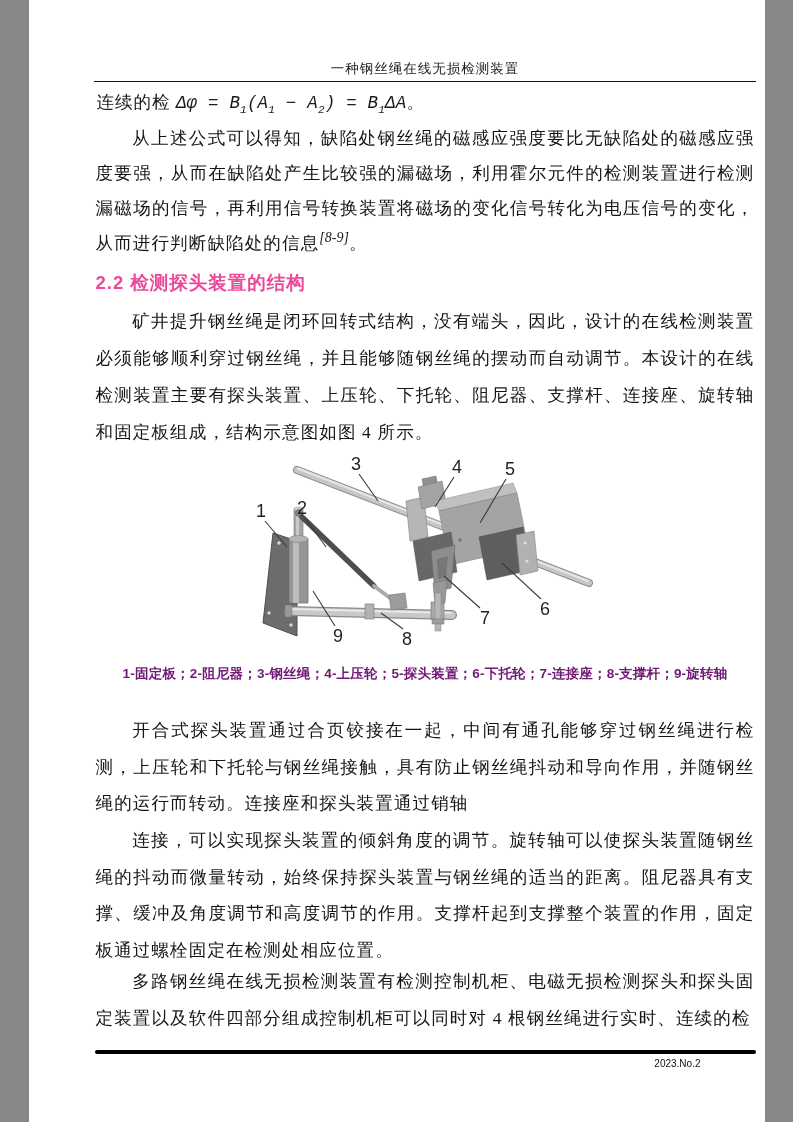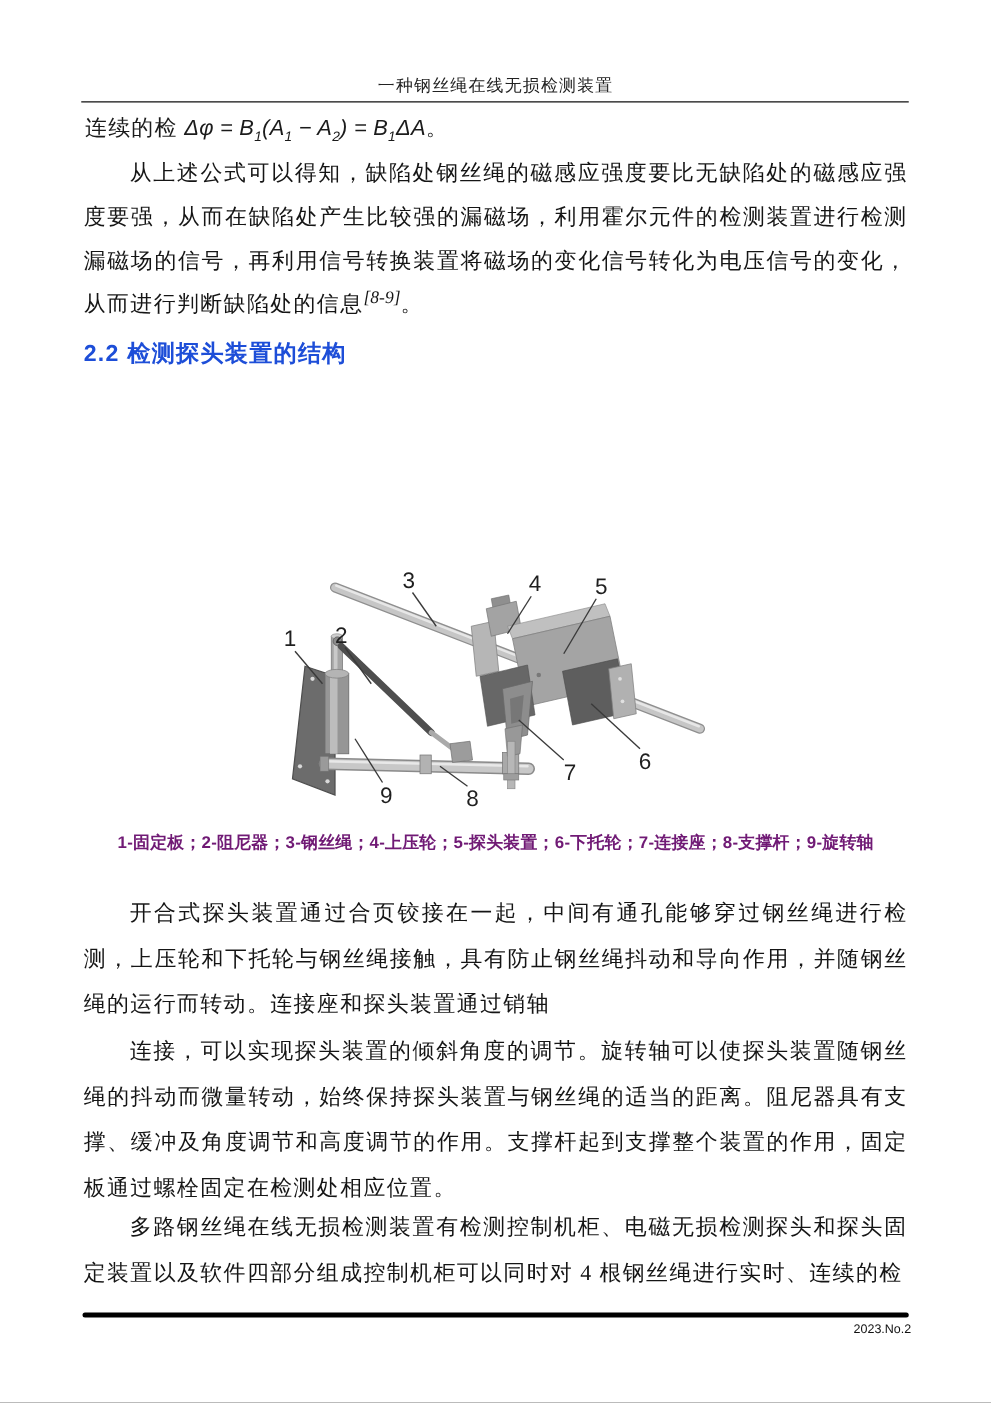--- a/index.html
+++ b/index.html
@@ -1,54 +1,54 @@
 <!DOCTYPE html>
 <html><head>
 <meta charset="utf-8">
 <style>
   html,body{margin:0;padding:0;background:#888;}
   .page{
-    position:relative;width:793px;height:1122px;background:#ffffff;
+    position:relative;width:736px;height:1122px;background:#ffffff;
     margin:0 auto;overflow:hidden;
     font-family:"Liberation Serif","DejaVu Serif",serif;
     color:#1b1b1b;
   }
   .running-title{
     position:absolute;top:60px;left:67px;width:659px;
     text-align:center;font-size:13.5px;letter-spacing:1px;color:#222;
   }
   .header-rule{
     position:absolute;top:81px;left:65px;width:662px;height:0;
     border-top:1.6px solid #111;
   }
   .formula-line{
     position:absolute;top:90px;left:68px;width:658px;
     font-size:17.5px;letter-spacing:1px;
   }
   .formula-math{
-    font-family:Liberation Sans, sans-serif;
+    font-family:Liberation Mono, monospace;
     font-style:italic;letter-spacing:0.2px;
   }
   .formula-math sub{font-size:11px;font-style:italic;}
   .para{
     position:absolute;left:67px;width:659px;
     font-size:17.5px;line-height:35px;letter-spacing:1.15px;
     text-align:justify;text-align-last:left;color:#151515;
   }
   .para.indent{text-indent:2.1em;}
   .para sup.ref{font-size:14px;letter-spacing:0;vertical-align:super;line-height:0;font-style:italic;}
   .p1{top:121px;}
   .p2{top:303px;line-height:37px;}
   .p3{top:712px;line-height:36.5px;}
   .p4{top:822px;line-height:36.5px;}
   .p5{top:963px;line-height:36.5px;}
   .section-heading{
     position:absolute;top:270px;left:67px;width:659px;margin:0;
     font-family:"Liberation Sans","DejaVu Sans",sans-serif;
-    font-weight:bold;font-size:18.5px;letter-spacing:1px;color:#1d4ed8;
+    font-weight:bold;font-size:18.5px;letter-spacing:1px;color:#ec4899;
   }
   .figure-wrap{position:absolute;top:443px;left:163px;width:478px;height:216px;}
   .fig-caption-parts{
     position:absolute;top:665px;left:67px;width:659px;text-align:center;
     font-family:"Liberation Sans","DejaVu Sans",sans-serif;
     font-weight:bold;font-size:13.5px;letter-spacing:0.2px;color:#701a75;
   }
   .fig-caption-title{
     position:absolute;top:686px;left:67px;width:659px;text-align:center;
     font-family:"Liberation Sans","DejaVu Sans",sans-serif;
@@ -78,20 +78,21 @@
 
   <div class="running-title">一种钢丝绳在线无损检测装置</div>
   <div class="header-rule"></div>
 
   <div class="formula-line"><span>连续的检 </span><span class="formula-math" id="formula-math">Δφ = B<sub>1</sub>(A<sub>1</sub> − A<sub>2</sub>) = B<sub>1</sub>ΔA</span><span>。</span></div>
 
   <div class="para indent p1"><span>从上述公式可以得知，缺陷处钢丝绳的磁感应强度要比无缺陷处的磁感应强度要强，从而在缺陷处产生比较强的漏磁场，利用霍尔元件的检测装置进行检测漏磁场的信号，再利用信号转换装置将磁场的变化信号转化为电压信号的变化，从而进行判断缺陷处的信息</span><sup class="ref">[8-9]</sup><span>。</span></div>
 
   <h2 class="section-heading">2.2 检测探头装置的结构</h2>
 
+  <div class="para indent p2">矿井提升钢丝绳是闭环回转式结构，没有端头，因此，设计的在线检测装置必须能够顺利穿过钢丝绳，并且能够随钢丝绳的摆动而自动调节。本设计的在线检测装置主要有探头装置、上压轮、下托轮、阻尼器、支撑杆、连接座、旋转轴和固定板组成，结构示意图如图 4 所示。</div>
 
   <div class="figure-wrap">
     <svg width="478" height="216" viewBox="0 0 478 216">
 
       <g>
         <line x1="105" y1="27" x2="397" y2="140" stroke="#8f8f8f" stroke-width="8" stroke-linecap="round"></line>
         <line x1="105" y1="27" x2="397" y2="140" stroke="#c6c6c6" stroke-width="6" stroke-linecap="round"></line>
         <line x1="106" y1="25.5" x2="396" y2="138" stroke="#e7e7e7" stroke-width="2" stroke-linecap="round"></line>
       </g>
 

